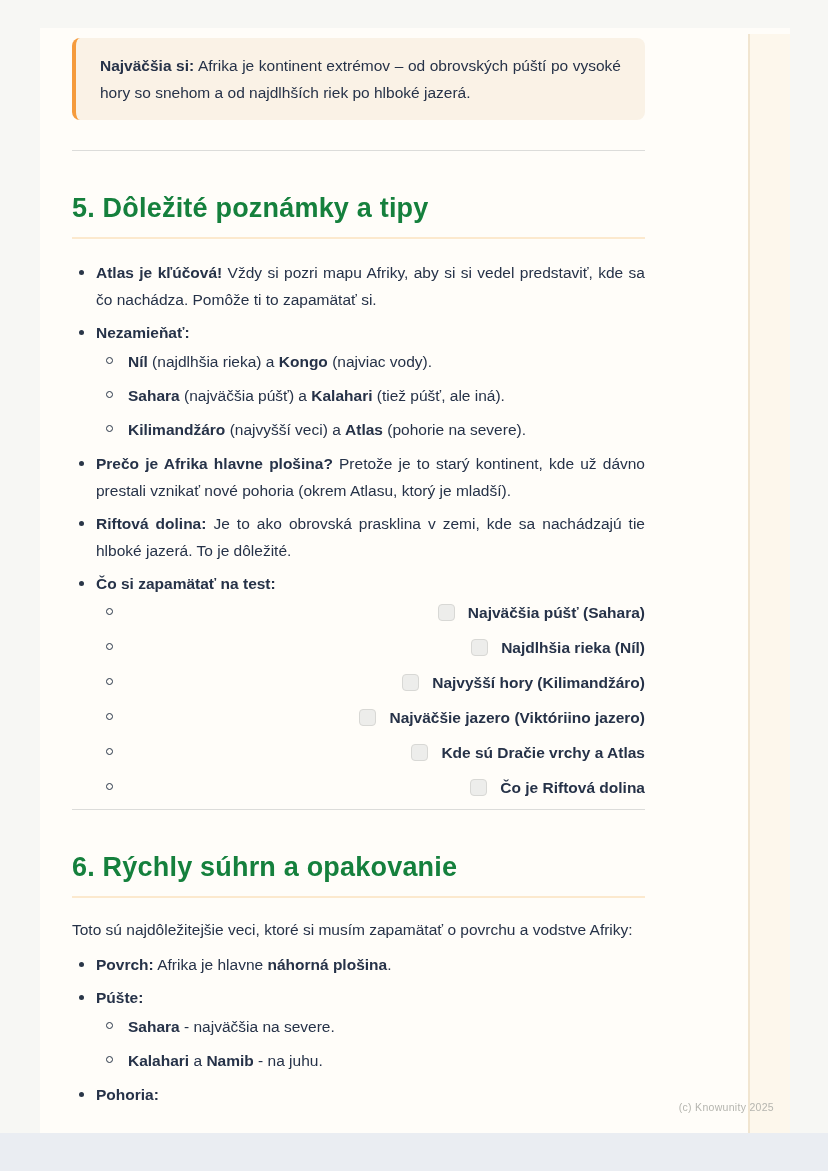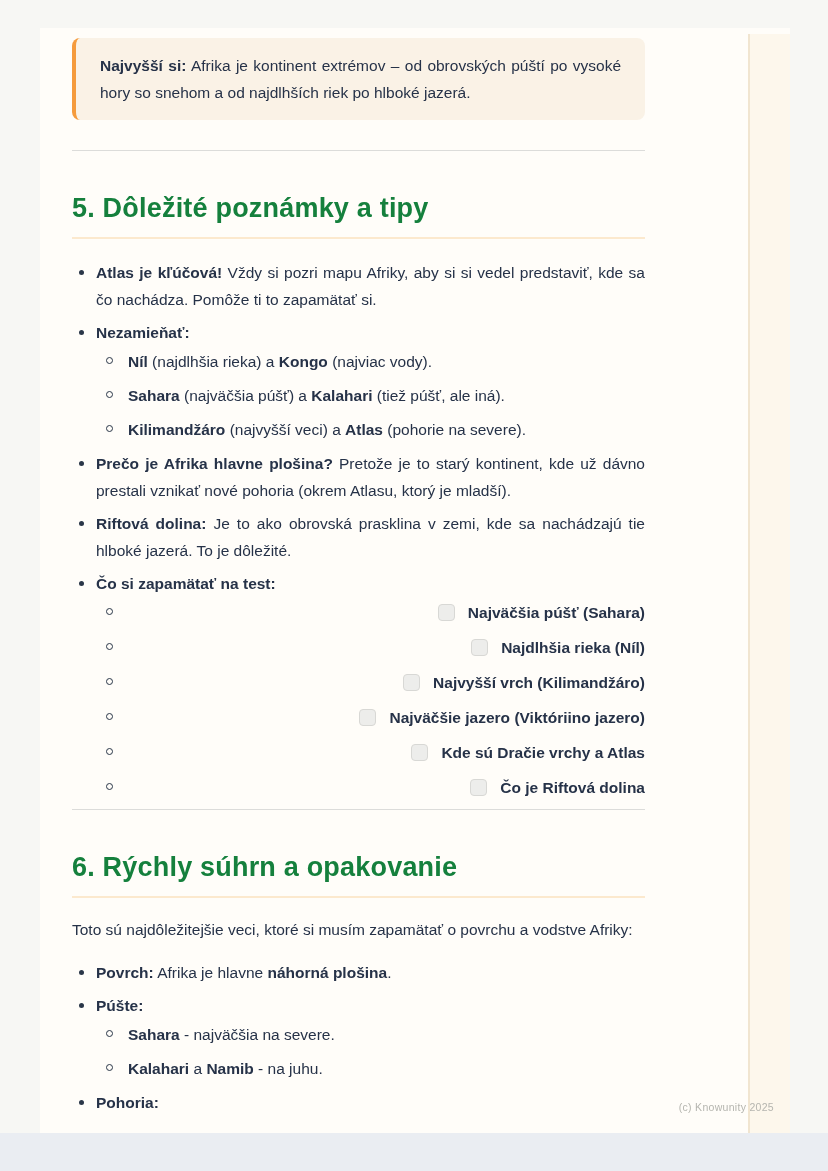--- a/index.html
+++ b/index.html
@@ -65,21 +65,21 @@
     padding-bottom: 12px;
     border-bottom: 2px solid #fce9ce;
     text-align: left;
   }
   .intro { margin: 18px 0 4px 0; }
   ul.bullets {
     list-style: none;
     margin: 20px 0 0 0;
     padding: 0;
   }
-  ul.bullets.tight { margin-top: 16px; }
+  ul.bullets.tight { margin-top: 8px; }
   ul.bullets > li {
     position: relative;
     padding-left: 24px;
     margin-bottom: 6px;
   }
   ul.bullets > li::before {
     content: "";
     position: absolute;
     left: 7px; top: 11px;
     width: 5px; height: 5px;
@@ -129,40 +129,40 @@
 </head>
 <body>
 
 <div class="page">
   <div class="page-margin-strip"></div>
   <div class="page-edge-line"></div>
 
   <div class="content">
 
     <div class="callout">
-      <span class="b">Najvyšší si:</span><span> Afrika je kontinent extrémov – od obrovských púští po vysoké hory so snehom a od najdlhších riek po hlboké jazerá.</span>
+      <span class="b">Najväčšia si:</span><span> Afrika je kontinent extrémov – od obrovských púští po vysoké hory so snehom a od najdlhších riek po hlboké jazerá.</span>
     </div>
 
     <hr class="divider">
 
     <h2 class="sec-heading">5. Dôležité poznámky a tipy</h2>
 
     <ul class="bullets">
         <li><span class="b">Atlas je kľúčová!</span><span> Vždy si pozri mapu Afriky, aby si si vedel predstaviť, kde sa čo nachádza. Pomôže ti to zapamätať si.</span></li>
         <li><span class="b">Nezamieňať:</span><ul class="sublist">
             <li><span class="b">Níl</span><span> (najdlhšia rieka) a </span><span class="b">Kongo</span><span> (najviac vody).</span></li>
             <li><span class="b">Sahara</span><span> (najväčšia púšť) a </span><span class="b">Kalahari</span><span> (tiež púšť, ale iná).</span></li>
             <li><span class="b">Kilimandžáro</span><span> (najvyšší veci) a </span><span class="b">Atlas</span><span> (pohorie na severe).</span></li>
           </ul></li>
         <li><span class="b">Prečo je Afrika hlavne plošina?</span><span> Pretože je to starý kontinent, kde už dávno prestali vznikať nové pohoria (okrem Atlasu, ktorý je mladší).</span></li>
         <li><span class="b">Riftová dolina:</span><span> Je to ako obrovská prasklina v zemi, kde sa nachádzajú tie hlboké jazerá. To je dôležité.</span></li>
         <li><span class="b">Čo si zapamätať na test:</span><ul class="sublist checklist">
             <li><span class="checkbox"></span><span>Najväčšia púšť (Sahara)</span></li>
             <li><span class="checkbox"></span><span>Najdlhšia rieka (Níl)</span></li>
-            <li><span class="checkbox"></span><span>Najvyšší vrch (Kilimandžáro)</span></li>
+            <li><span class="checkbox"></span><span>Najvyšší hory (Kilimandžáro)</span></li>
             <li><span class="checkbox"></span><span>Najväčšie jazero (Viktóriino jazero)</span></li>
             <li><span class="checkbox"></span><span>Kde sú Dračie vrchy a Atlas</span></li>
             <li><span class="checkbox"></span><span>Čo je Riftová dolina</span></li>
           </ul></li>
       </ul>
 
     <hr class="divider divider2">
 
     <h2 class="sec-heading">6. Rýchly súhrn a opakovanie</h2>
 

